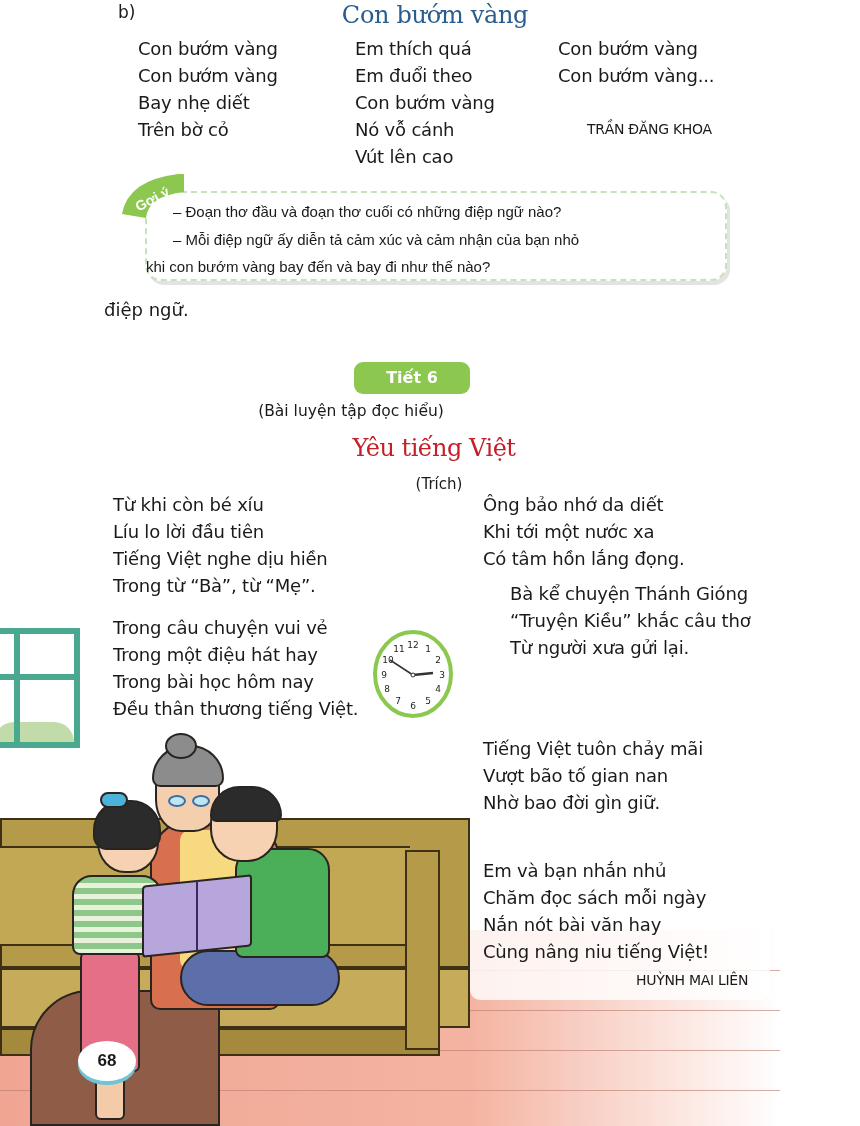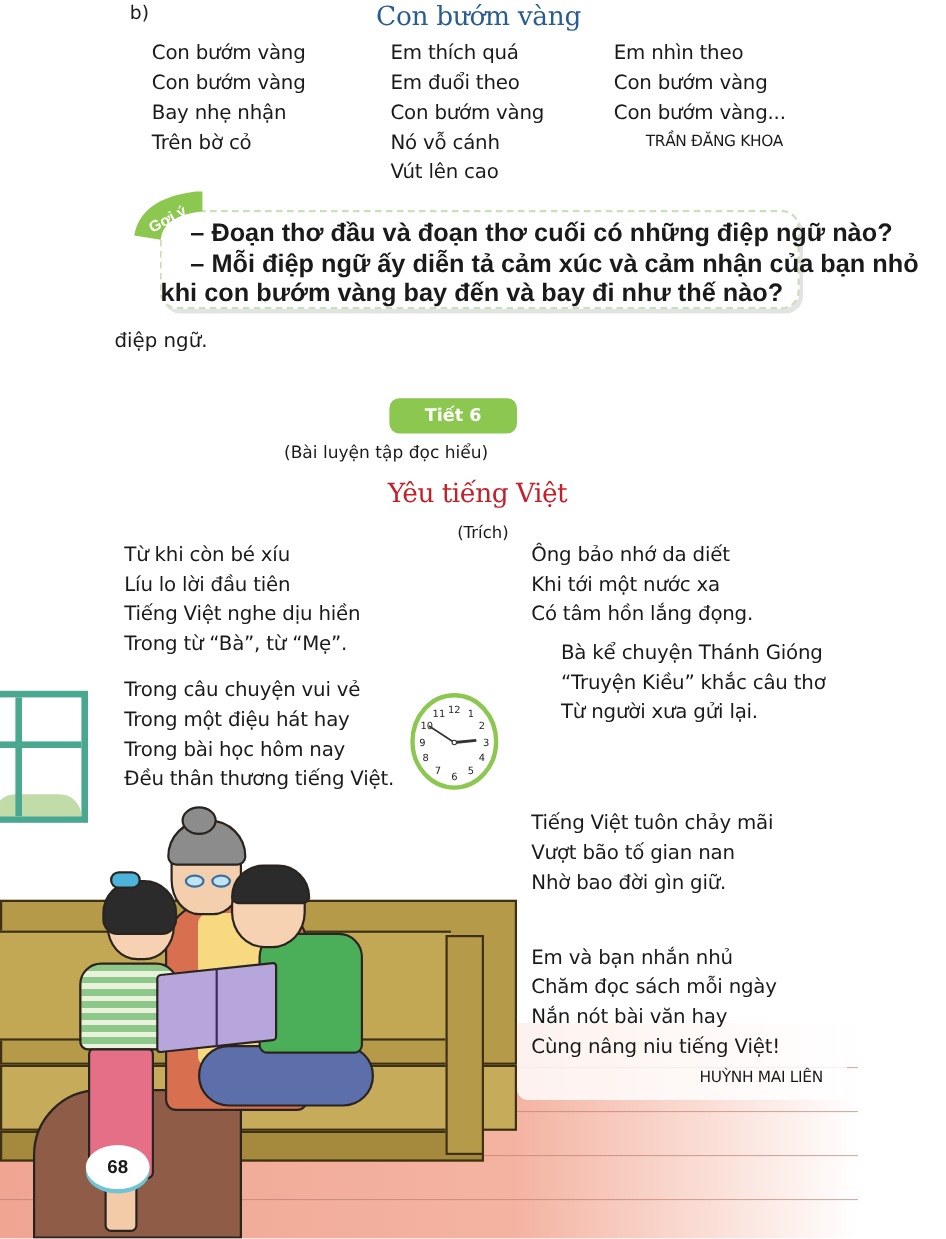--- a/index.html
+++ b/index.html
@@ -15,21 +15,21 @@
   .p1col { top: 35px; }
   #p1c1 { left: 138px; }
   #p1c2 { left: 355px; }
   #p1c3 { left: 558px; }
   #p1author { left: 587px; top: 121px; font-size: 14px; letter-spacing: -0.3px; }
 
   
   #hint-box { left: 145px; top: 191px; width: 582px; height: 90px; border: 2px dashed #c6e3b7; border-radius: 16px; background: #ffffff; box-shadow: 3px 4px 0 #e3e3e3; }
   #hint-badge { left: 118px; top: 170px; width: 86px; height: 50px; }
   #hint-lines { left: 173px; top: 198px; }
-  .hint-line { font-family: "Liberation Sans", sans-serif; font-size: 23px; line-height: 27.5px; white-space: nowrap; font-weight: bold; }
+  .hint-line { font-family: "Liberation Sans", sans-serif; font-size: 15px; line-height: 27.5px; white-space: nowrap; }
 
   
   #ex2 { left: 80px; top: 295px; width: 720px; font-size: 18px; line-height: 29px; }
   #ex2-num { color: #d2232a; font-weight: bold; margin-right: 4px; }
   #ex2 .indent { padding-left: 24px; display:block; }
 
   
   #lesson-pill { left: 354px; top: 362px; width: 116px; height: 32px; background: #8cc74f; border-radius: 9px; color: #fff; font-weight: bold; font-size: 16px; text-align: center; line-height: 32px; }
   #lesson-sub { left: 0; width: 696px; top: 402px; text-align: center; font-size: 15.5px; padding-left: 6px; }
   #poem2-title { left: 0; width: 860px; top: 434px; text-align: center; font-family: "DejaVu Serif", serif; font-size: 24px; color: #c3202a; letter-spacing: -0.5px; padding-left: 8px; }
@@ -141,32 +141,31 @@
 
 <div id="book" class="shape"></div>
 <div id="book-spine" class="shape"></div>
 
 <div id="label-b" class="abs">b)</div>
 <div id="poem1-title" class="abs">Con bướm vàng</div>
 
 <div id="p1c1" class="abs p1col">
   <div class="poem-line">Con bướm vàng</div>
   <div class="poem-line">Con bướm vàng</div>
-  <div class="poem-line">Bay nhẹ nhận</div>
+  <div class="poem-line">Bay nhẹ diết</div>
   <div class="poem-line">Trên bờ cỏ</div>
 </div>
 <div id="p1c2" class="abs p1col">
   <div class="poem-line">Em thích quá</div>
   <div class="poem-line">Em đuổi theo</div>
   <div class="poem-line">Con bướm vàng</div>
   <div class="poem-line">Nó vỗ cánh</div>
   <div class="poem-line">Vút lên cao</div>
 </div>
 <div id="p1c3" class="abs p1col">
-  <div class="poem-line">Em nhìn theo</div>
   <div class="poem-line">Con bướm vàng</div>
   <div class="poem-line">Con bướm vàng...</div>
 </div>
 <div id="p1author" class="abs">TRẦN ĐĂNG KHOA</div>
 
 <div id="hint-box" class="abs"></div>
 <svg id="hint-badge" class="abs" viewBox="0 0 86 50">
   <path d="M4 44 Q10 10 60 4 L66 4 L66 22 Q30 26 28 48 Z" fill="#8cc74f"></path>
   <text x="16" y="36" fill="#ffffff" font-size="14" font-family="Liberation Sans, sans-serif" font-weight="bold" transform="rotate(-28 30 30)">Gợi ý</text>
 </svg>

